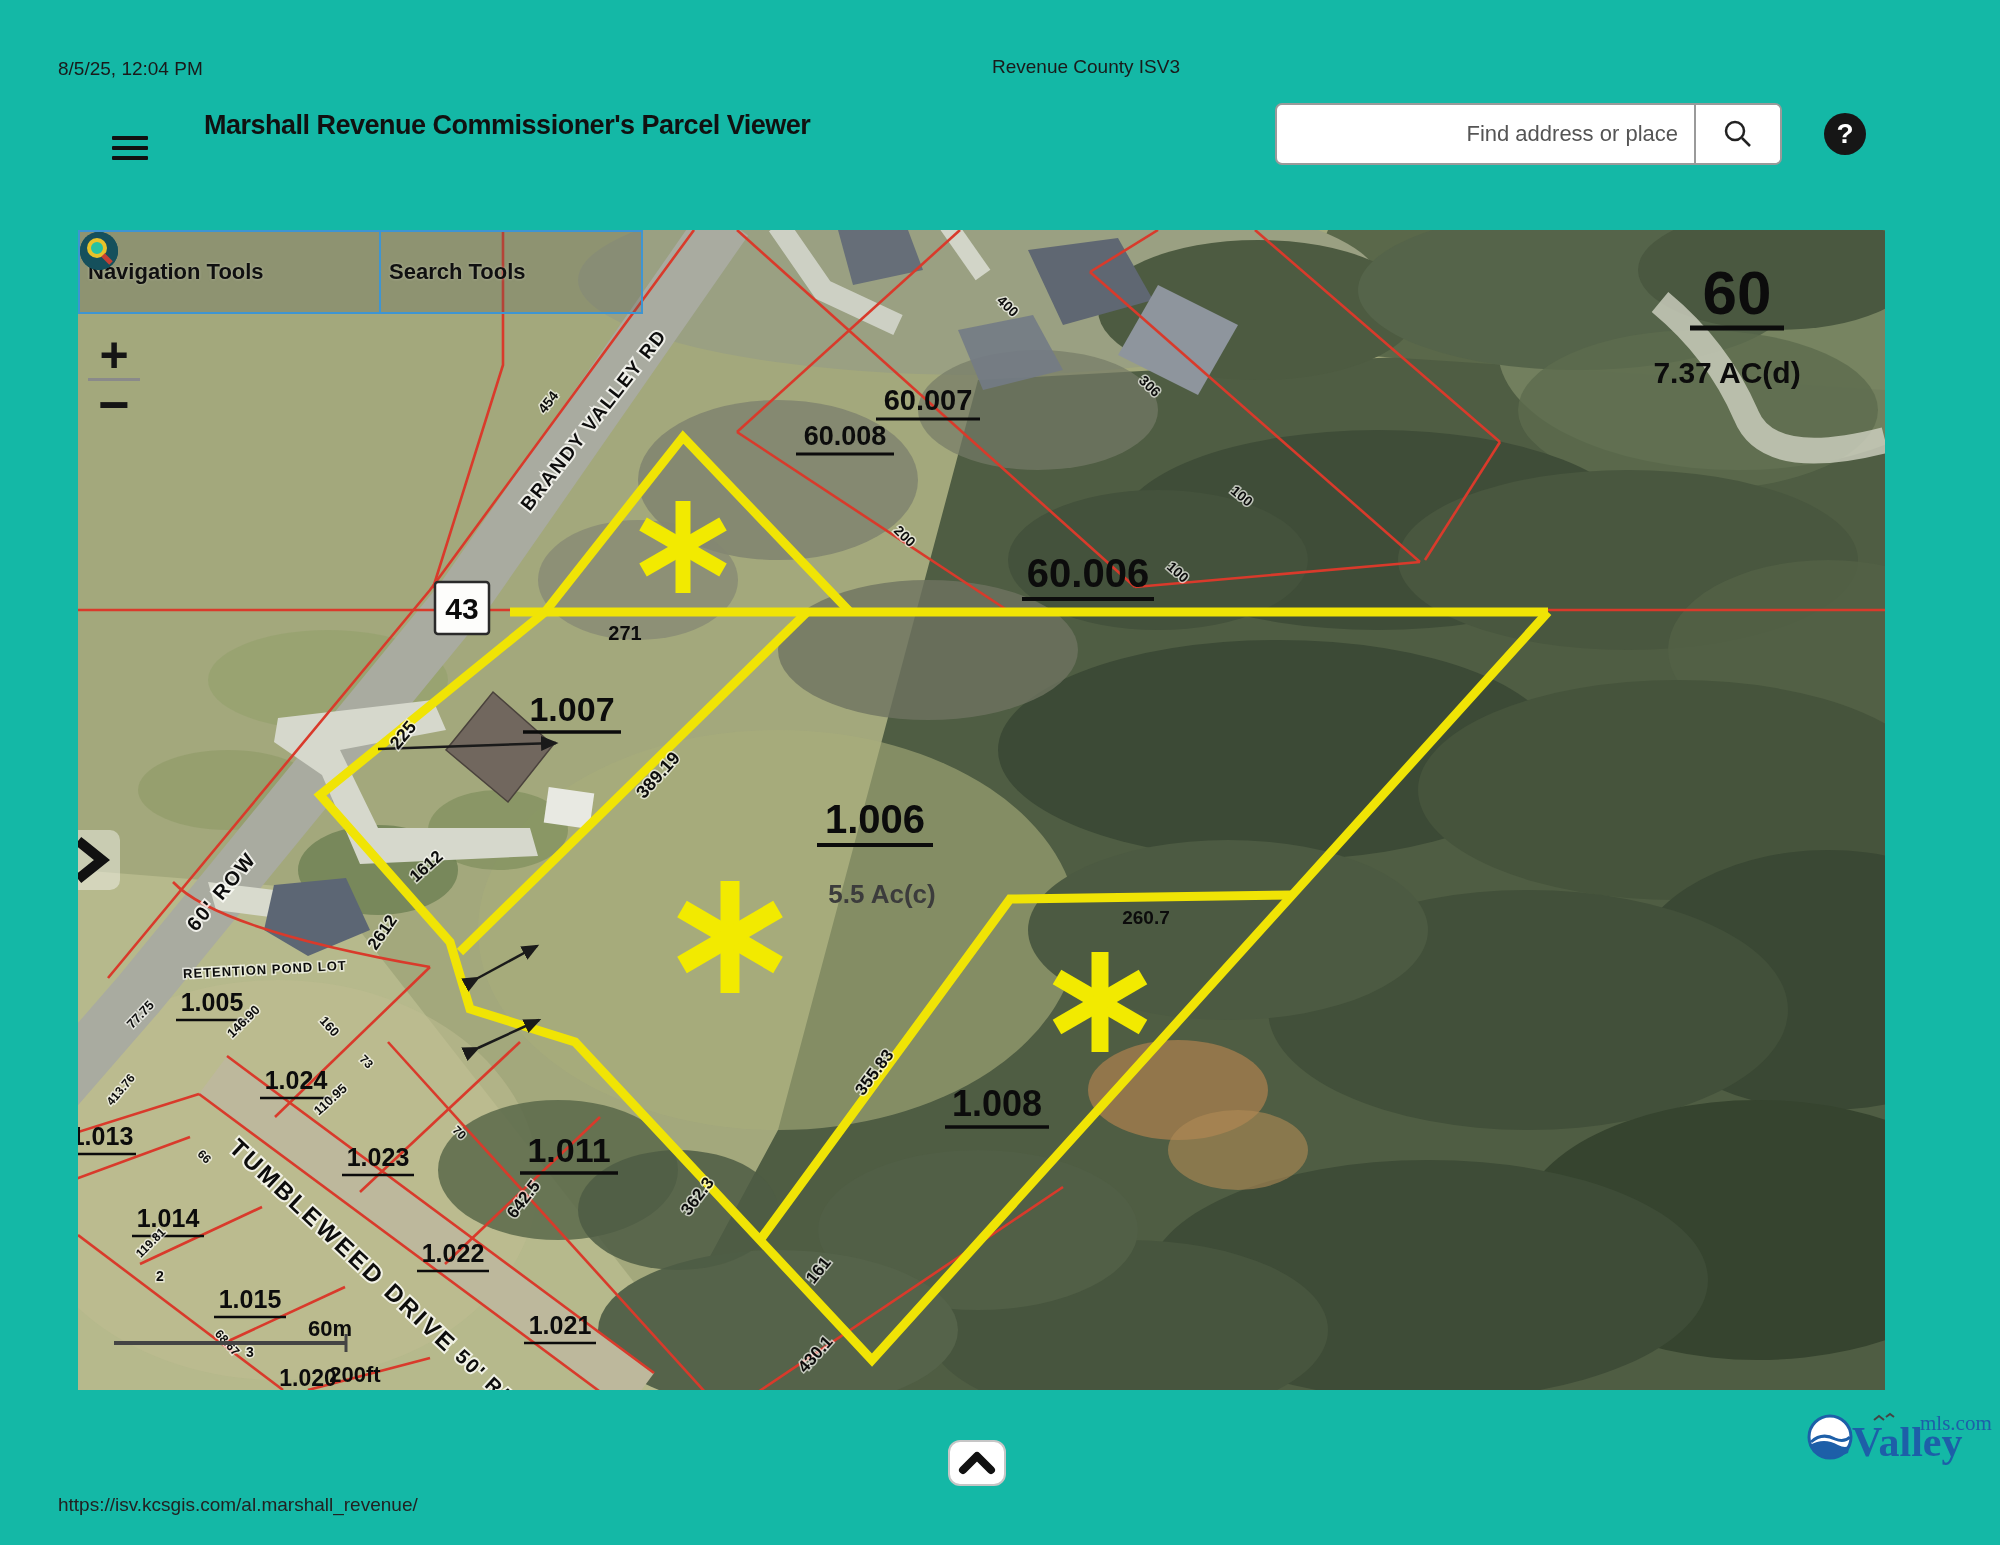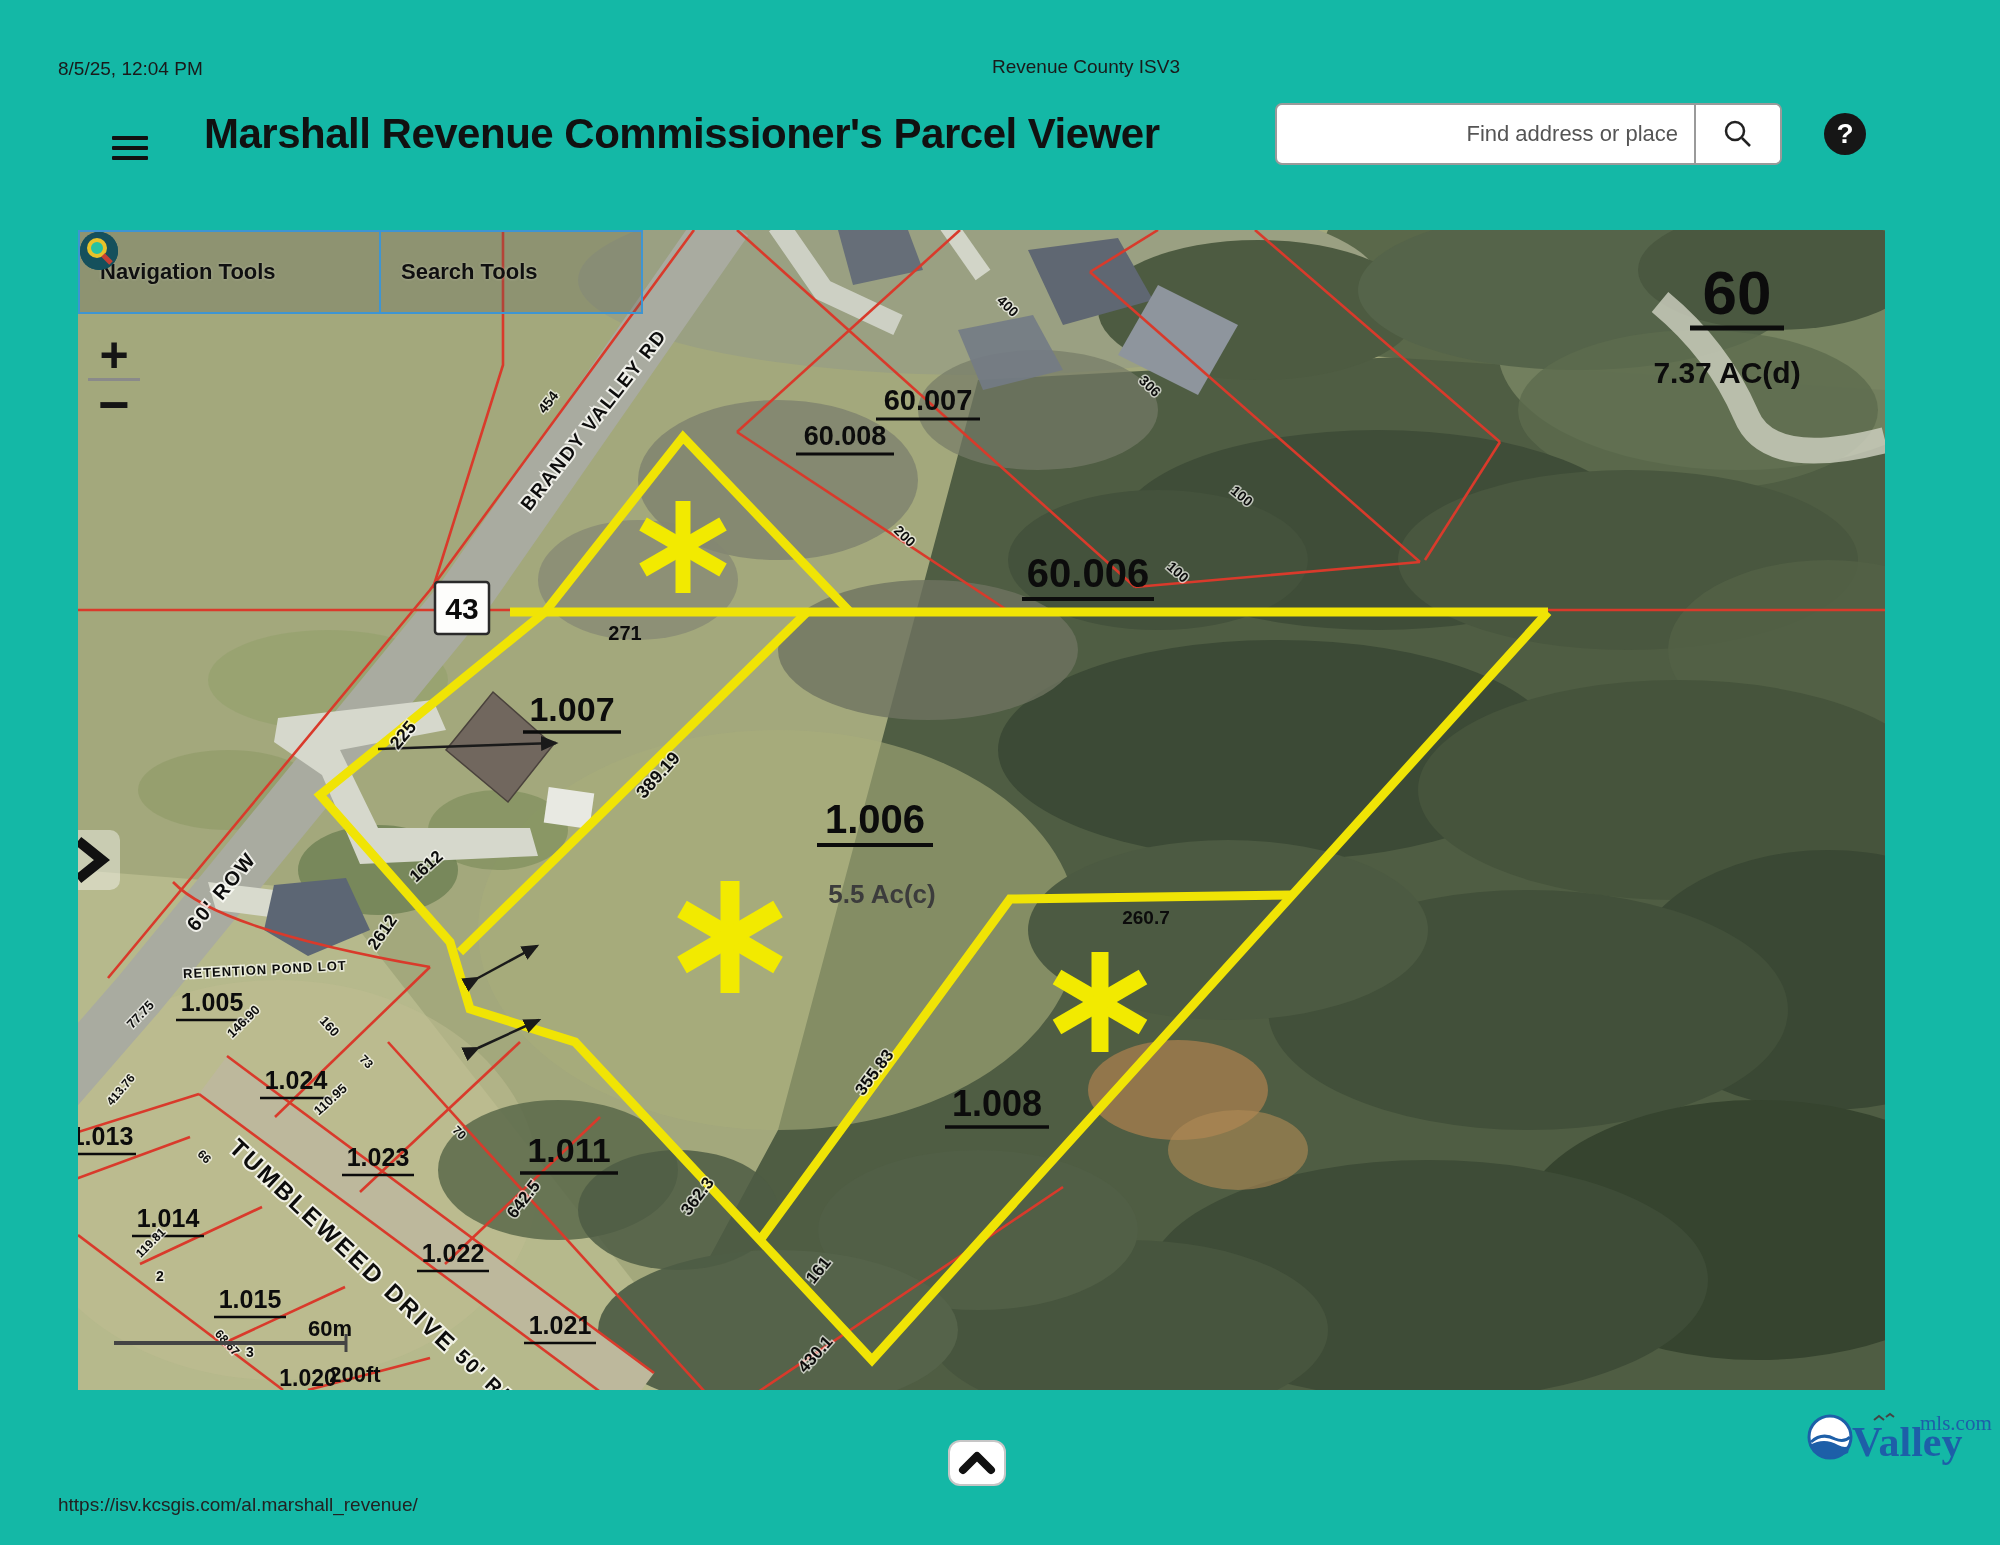--- a/index.html
+++ b/index.html
@@ -3,34 +3,34 @@
 <meta charset="utf-8">
 <style>
   html,body{margin:0;padding:0;background:#fff;}
   .page{position:relative;width:2000px;height:1545px;background:#14b8a6;overflow:hidden;
         font-family:"Liberation Sans",sans-serif;color:#111;text-decoration:underline;}
   .abs{position:absolute;}
   
   .meta{font-size:19px;color:#1a1a1a;}
   
   .hamburger span{display:block;width:36px;height:4px;background:#111;margin:0 0 6px 0;border-radius:1px;}
-  .app-title{font-size:42px;font-weight:800;letter-spacing:-.5px;white-space:nowrap;}
+  .app-title{font-size:27px;font-weight:800;letter-spacing:-.5px;white-space:nowrap;}
   .searchbox{display:flex;width:507px;height:62px;border:2px solid #9a9a9a;border-radius:7px;background:#fff;box-sizing:border-box;}
   .searchbox input{flex:1;border:none;outline:none;font-size:22px;color:#333;padding:0 16px;background:transparent;
                    font-family:"Liberation Sans",sans-serif;text-align:right;}
   .searchbox input::placeholder{color:#555;opacity:1;}
   .search-btn{width:84px;border-left:2px solid #9a9a9a;display:flex;align-items:center;justify-content:center;background:#fff;border-radius:0 5px 5px 0;cursor:pointer;}
   .help-btn{width:42px;height:42px;border-radius:50%;background:#161616;color:#fff;display:flex;align-items:center;justify-content:center;
             font-size:28px;font-weight:700;cursor:pointer;}
   
   .map{left:78px;top:230px;width:1807px;height:1160px;overflow:hidden;background:#a3a87c;}
   .map svg{position:absolute;left:0;top:0;}
   .tools{left:0;top:0;display:flex;z-index:5;}
   .toolbox{display:flex;align-items:center;gap:14px;height:84px;border:2px solid #3e95d2;background:rgba(90,95,85,.28);
-           box-sizing:border-box;padding:0 10px 0 20px;cursor:pointer;}
+           box-sizing:border-box;padding:0 10px 0 8px;cursor:pointer;}
   .toolbox .tlabel{font-size:22px;font-weight:700;color:#101010;text-shadow:0 0 3px rgba(230,230,220,.5);white-space:nowrap;}
   .zoomctl{left:8px;top:104px;width:56px;text-align:center;z-index:5;}
   .zbtn{width:56px;height:42px;background:transparent;border:none;font-size:50px;font-weight:700;color:#141414;line-height:36px;cursor:pointer;
         font-family:"Liberation Sans",sans-serif;}
   .zdiv{width:52px;height:3px;background:#8a8a8a;margin:2px auto;}
   .panel-chevron{left:-18px;top:600px;width:60px;height:60px;background:rgba(248,248,244,.45);border-radius:10px;z-index:5;
                  display:flex;align-items:center;justify-content:center;cursor:pointer;}
   
   .collapse-btn{left:948px;top:1440px;width:58px;height:46px;background:#fff;border:2px solid #c6c6c6;border-radius:12px;
                 display:flex;align-items:flex-start;justify-content:center;box-sizing:border-box;cursor:pointer;}

